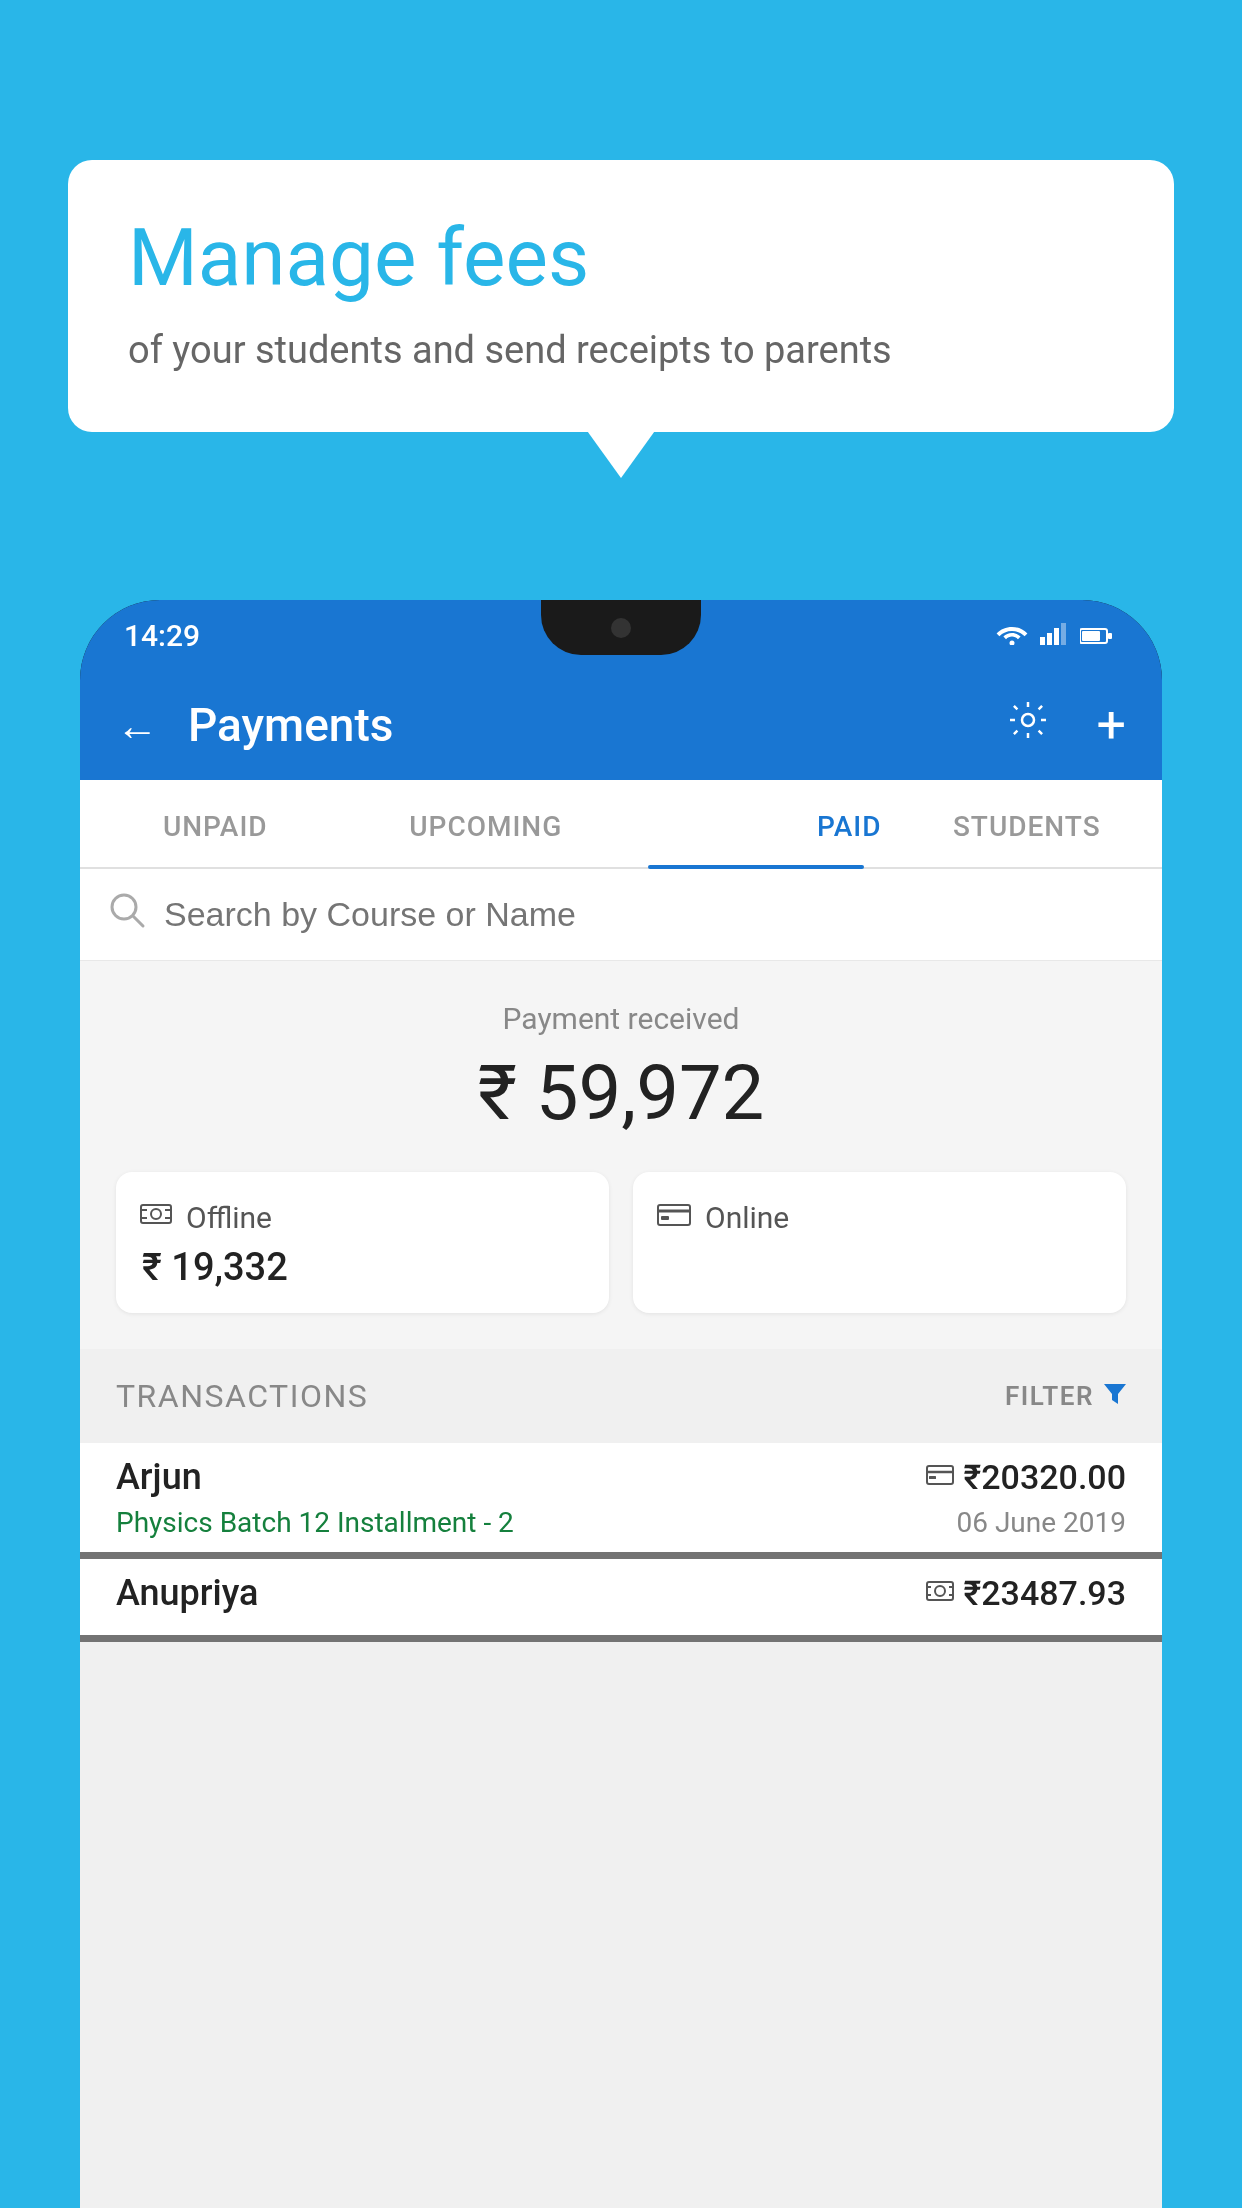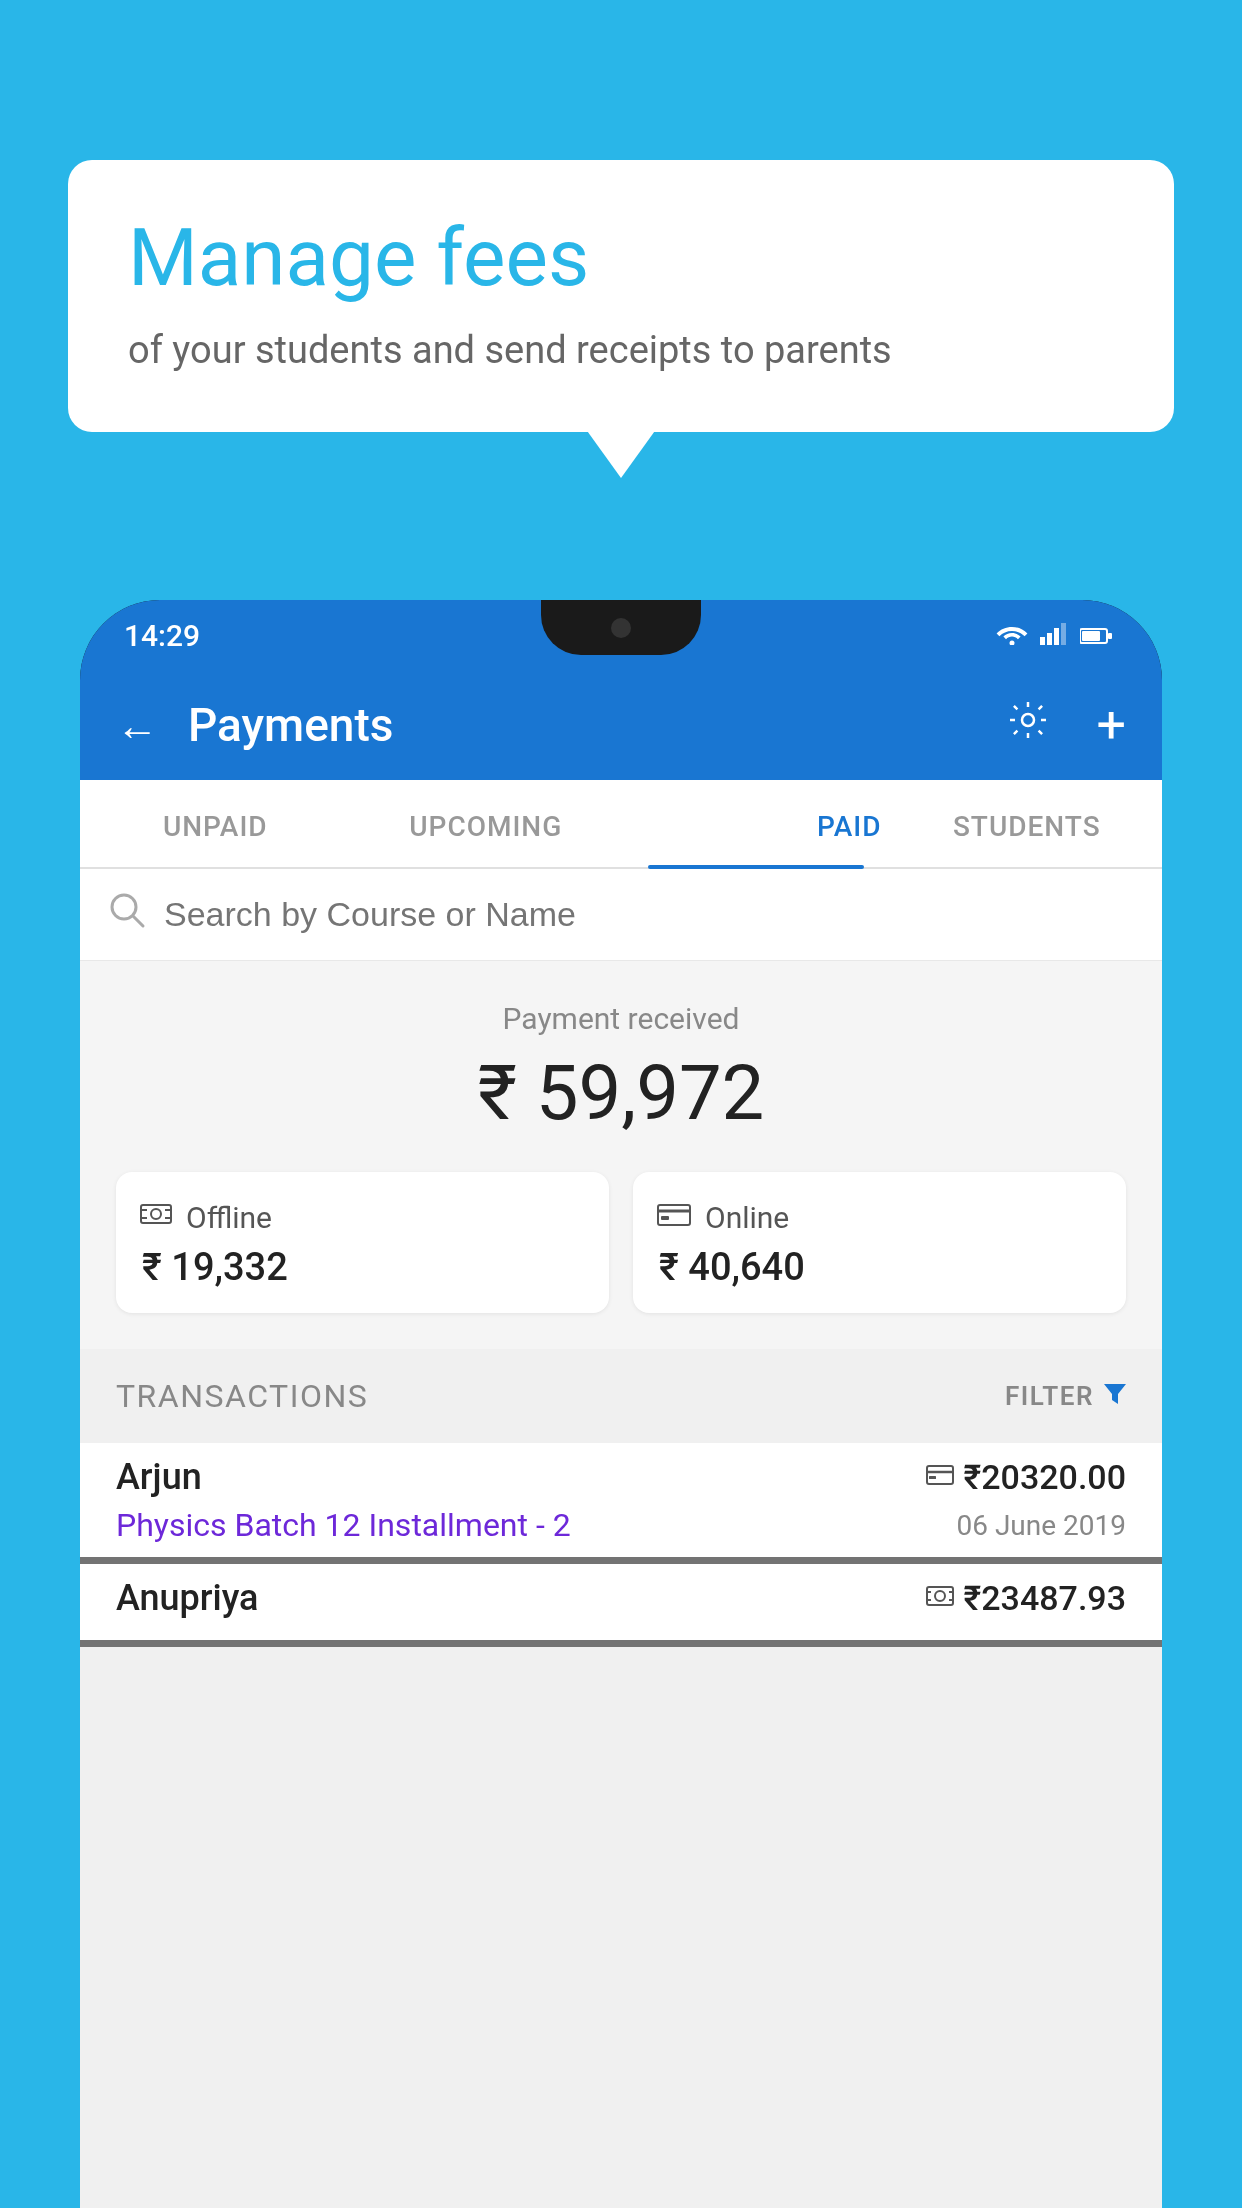--- a/index.html
+++ b/index.html
@@ -339,22 +339,22 @@
       font-weight: 500;
     }
 
     .transaction-bottom {
       display: flex;
       justify-content: space-between;
       align-items: center;
     }
 
     .transaction-course {
-      font-size: 32px;
-      color: #6d28d9;
+      font-size: 28px;
+      color: #15803d;
     }
 
     .transaction-date {
       font-size: 28px;
       color: #888;
     }
   </style>
 </head>
 <body>
 
@@ -465,21 +465,20 @@
             <div class="card-header">
               <span class="card-icon">
                 <svg width="34" height="26" viewBox="0 0 34 26" fill="none" stroke="#555" stroke-width="2">
                   <rect x="1" y="3" width="32" height="20" rx="2"></rect>
                   <line x1="1" y1="9" x2="33" y2="9" stroke-width="3"></line>
                   <rect x="4" y="14" width="8" height="4" rx="1" fill="#555" stroke="none"></rect>
                 </svg>
               </span>
               <span class="card-label">Online</span>
             </div>
-            <div class="card-amount">₹ 40,640</div>
           </div>
         </div>
       </div>
 
       <div class="transactions-header">
         <span class="transactions-label">TRANSACTIONS</span>
         <div class="filter-btn">
           <span>FILTER</span>
           <span class="filter-icon">
             <svg width="22" height="22" viewBox="0 0 22 22" fill="#1976d2">

